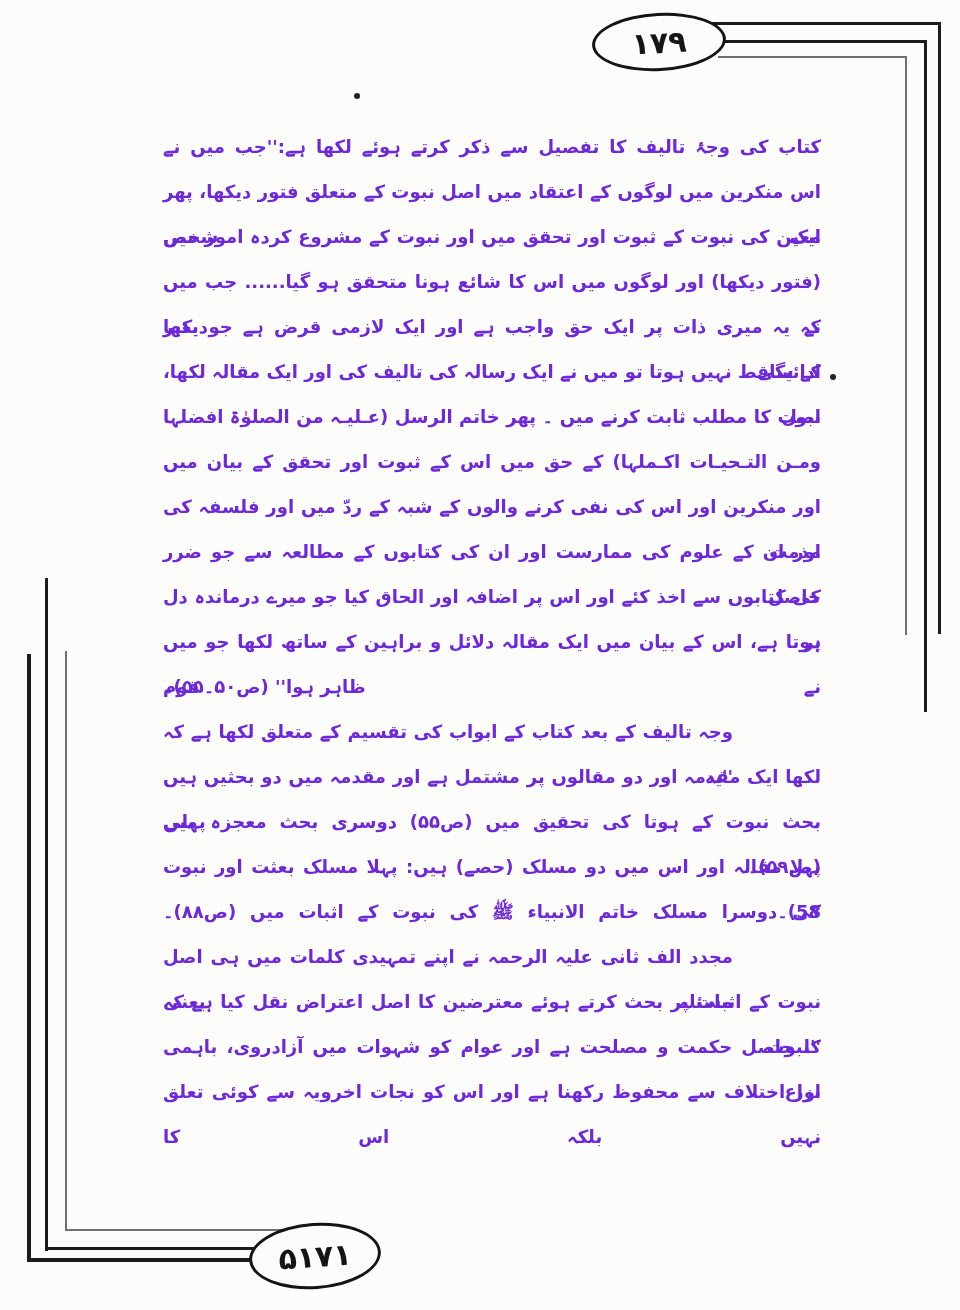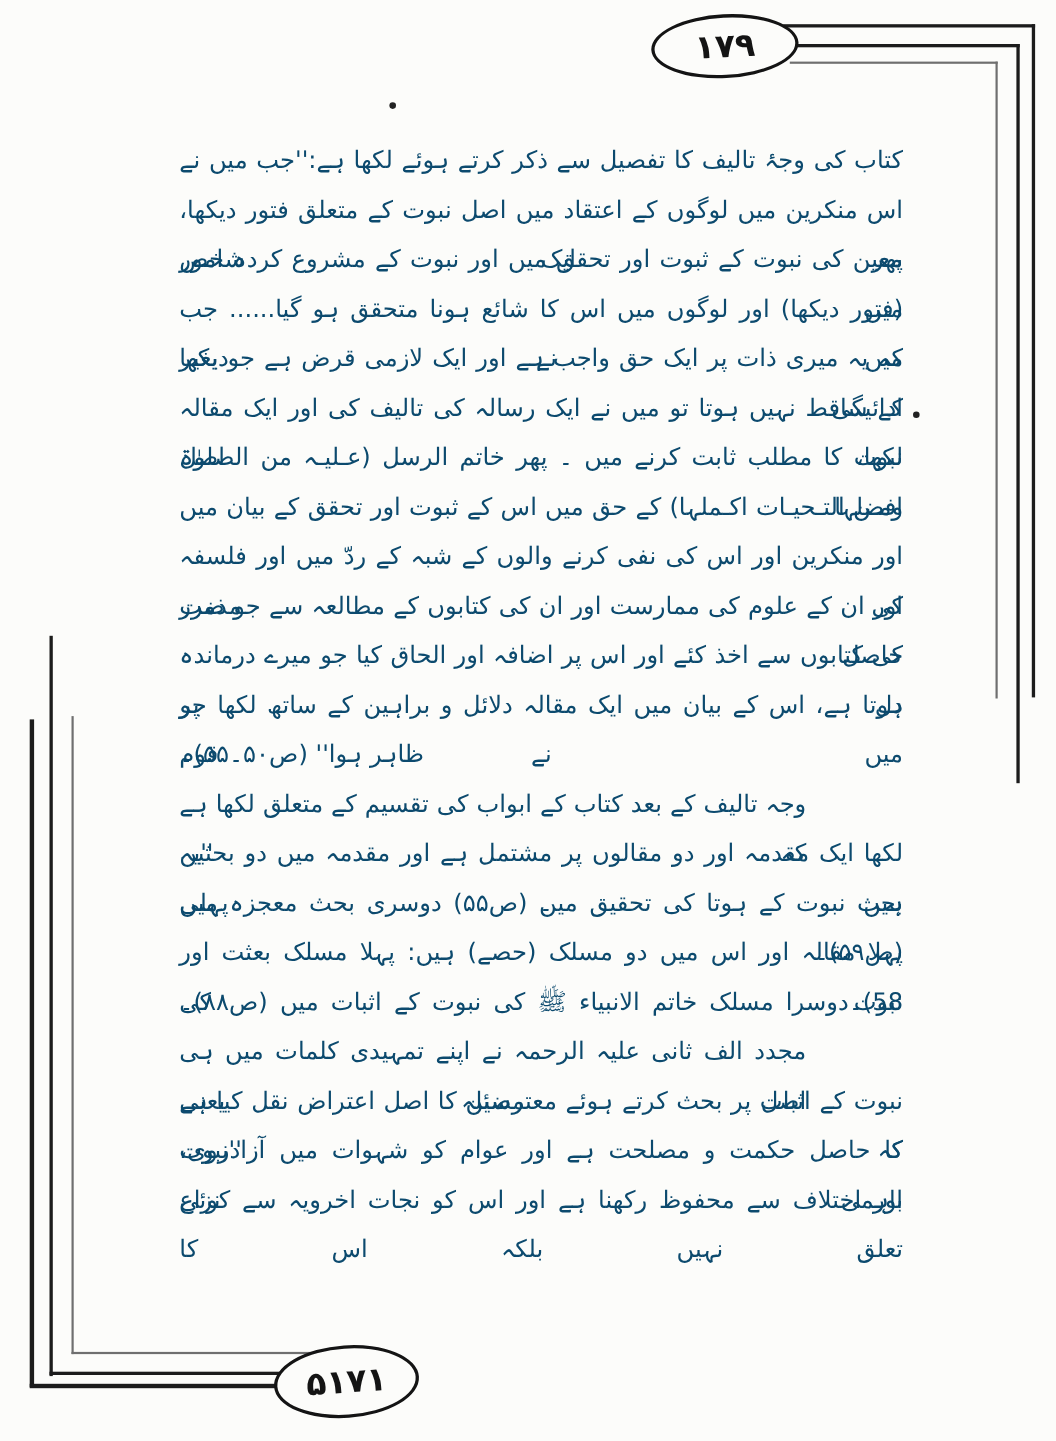--- a/index.html
+++ b/index.html
@@ -35,23 +35,23 @@
   .oval-bottom{left:249px;top:1223px;width:126px;height:60px;transform:rotate(-4deg);}
   
   .textcol{
     position:absolute;
     left:163px;top:124px;width:658px;
     direction:rtl;
   }
   .tl{
     height:45px;
     line-height:45px;
-    font-size:22px;
-    font-weight:normal;
-    color:#0c4a6e;
+    font-size:18px;
+    font-weight:bold;
+    color:#6d28d9;
     white-space:normal;
     text-align:justify;
     text-align-last:justify;
     text-justify:inter-word;
     overflow:visible;
   }
   .tl.indent{padding-right:88px;}
   .tl.end-left{text-align:right;text-align-last:left;}
   
   .speck{position:absolute;background:#222;border-radius:50%;}

